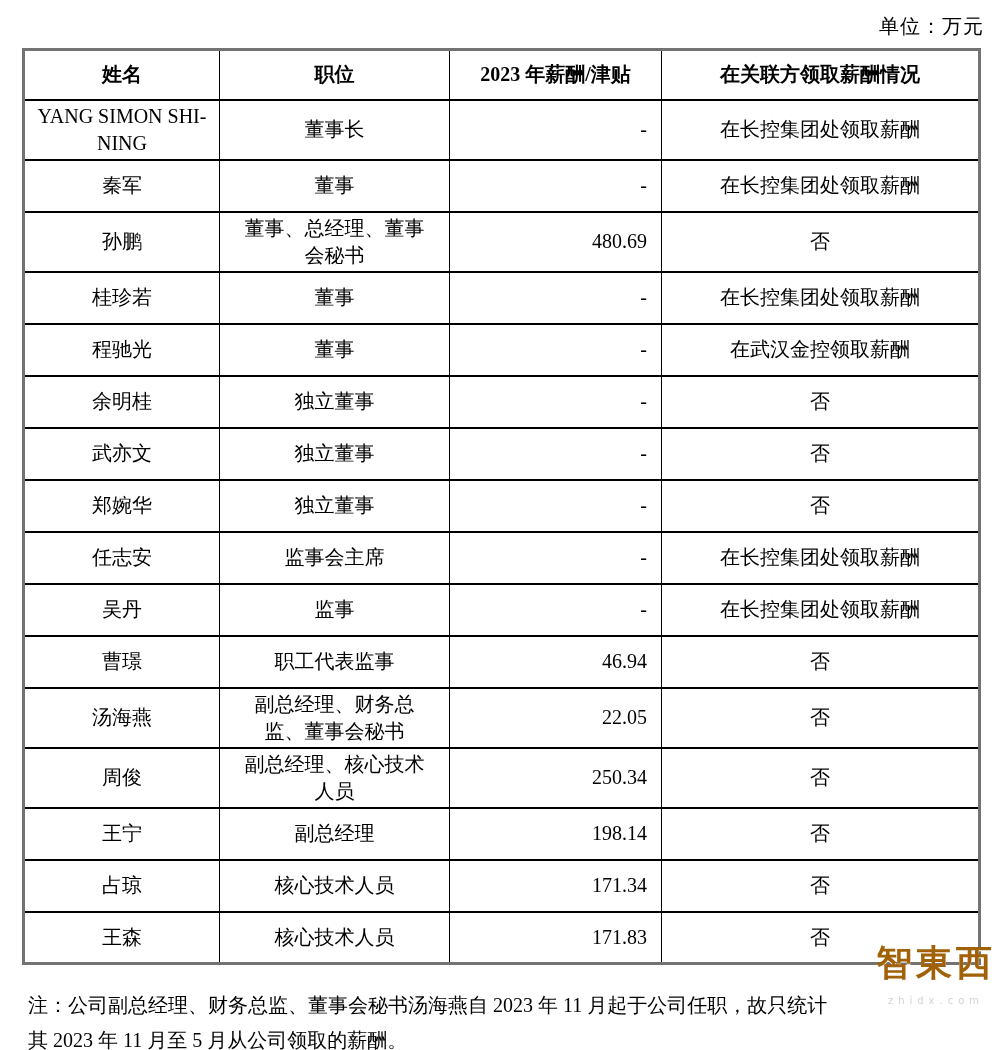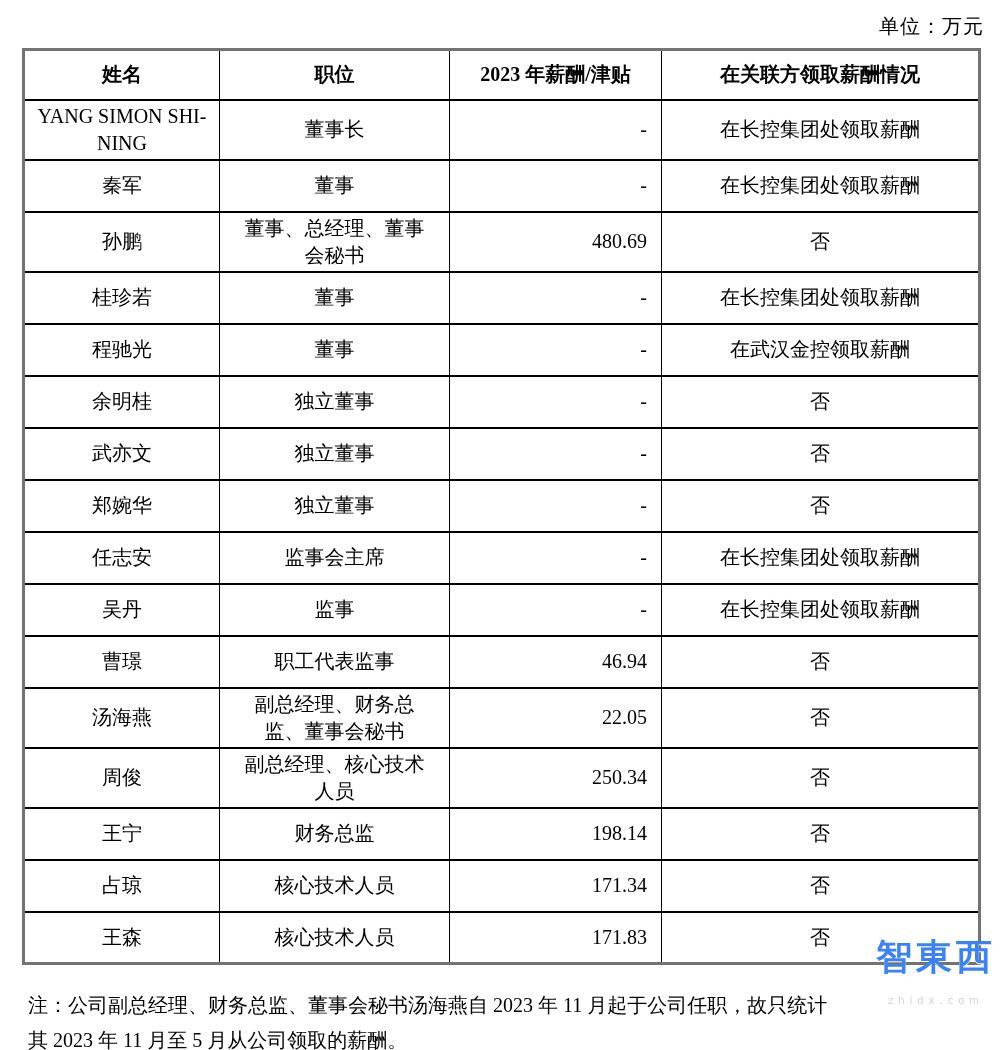--- a/index.html
+++ b/index.html
@@ -71,25 +71,25 @@
     text-align: center;
     user-select: none;
     pointer-events: none;
   }
   .wm-logo {
     font-family: "DejaVu Sans", "Liberation Sans", sans-serif;
     font-weight: bold;
     font-size: 36px;
     line-height: 36px;
     letter-spacing: 4px;
-    color: #3b82f6;
+    color: #a16207;
     text-shadow: 0 1px 0 #ffffff;
   }
   .wm-url {
-    margin-top: 20px;
+    margin-top: 14px;
     font-family: "DejaVu Sans", "Liberation Sans", sans-serif;
     font-size: 10px;
     letter-spacing: 5px;
     color: #d2d2d2;
   }
 </style>
 </head>
 <body>
 
 <div class="page">
@@ -198,21 +198,21 @@
 
     <tr>
       <td class="col-name">周俊</td>
       <td class="col-position">副总经理、核心技术人员</td>
       <td class="col-salary">250.34</td>
       <td class="col-related">否</td>
     </tr>
 
     <tr>
       <td class="col-name">王宁</td>
-      <td class="col-position">财务总监</td>
+      <td class="col-position">副总经理</td>
       <td class="col-salary">198.14</td>
       <td class="col-related">否</td>
     </tr>
 
     <tr>
       <td class="col-name">占琼</td>
       <td class="col-position">核心技术人员</td>
       <td class="col-salary">171.34</td>
       <td class="col-related">否</td>
     </tr>

